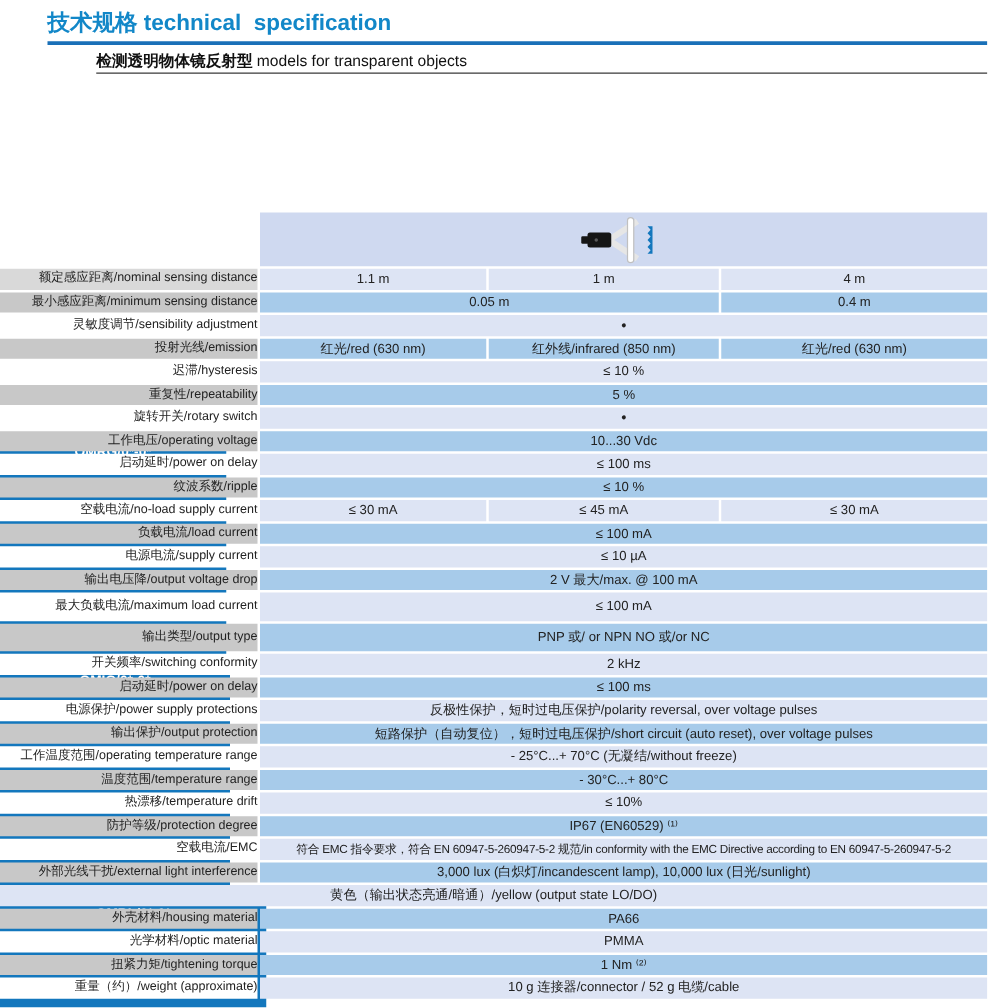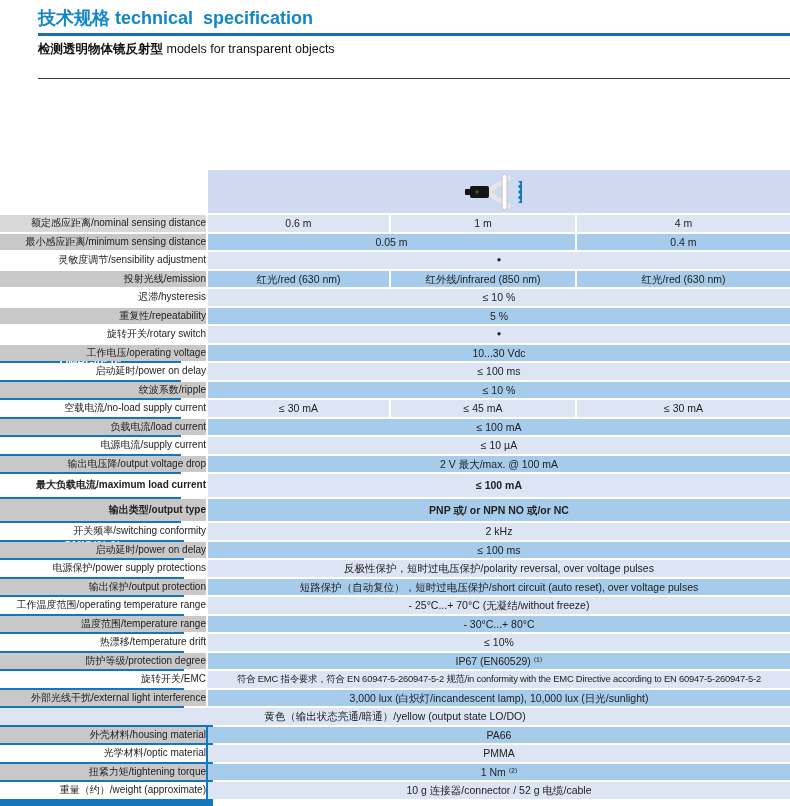--- a/index.html
+++ b/index.html
@@ -3,26 +3,26 @@
 <meta charset="utf-8">
 <style>
   html,body{margin:0;padding:0;background:#fff;}
   .page{position:relative;width:790px;height:806px;background:#fff;overflow:hidden;
         font-family:"Liberation Sans","DejaVu Sans",sans-serif;color:#222;}
   
   .doc-header{padding:6px 0 0 38px;}
   .title{margin:0;font-size:18px;font-weight:600;color:var(--title-blue);}
   .title span{white-space:pre;}
   .rule-blue{height:3px;background:var(--rule-blue);margin-top:3px;}
-  .subtitle{margin-top:5px;font-size:12.5px;padding-bottom:20px;border-bottom:1px solid #3a3a3a;color:#111;}
+  .subtitle{margin-top:5px;font-size:12.5px;padding-bottom:0;border-bottom:1px solid #3a3a3a;color:#111;margin-left:39px;}
   .s-zh,.t-zh{font-weight:700;}
   
   .spec-table{position:absolute;left:0;top:140px;width:790px;}
   .t-row{display:flex;gap:2px;height:16.5px;line-height:16.5px;margin-bottom:2px;}
-  .t-row.tall{height:22.5px;line-height:22.5px;font-weight:bold;}
+  .t-row.tall{height:22.5px;line-height:22.5px;}
   .t-row.hrow{height:28px;line-height:28px;flex-direction:column;}
   .t-row.imgwrap{height:43px;line-height:43px;}
   .lbl{width:206px;flex:0 0 206px;text-align:right;font-size:10px;white-space:nowrap;overflow:visible;color:#222;}
   .lbl.lgray{background:var(--label-gray);}
   .lbl.lg1{background:var(--label-gray-first);}
   .lbl.lwhite{background:#fff;}
   .lbl.spacer{background:#fff;}
   .vals{display:flex;gap:2px;flex:1;}
   .cell{text-align:center;font-size:10.5px;color:#222;overflow:hidden;white-space:nowrap;}
   .c1{width:181px;flex:0 0 181px;}
@@ -71,21 +71,21 @@
             <path d="M58 8 L58 30 L54 30 L56.5 27.2 L54 24.5 L56.5 21.7 L54 19 L56.5 16.2 L54 13.5 L56.5 10.7 L54 8 Z" fill="#1377bd"></path>
           </svg>
         </div>
       </div>
     </div>
 
     <div>
         <div class="t-row">
           <div class="lbl lg1">额定感应距离/nominal sensing distance</div>
           <div class="vals">
-            <div class="cell c1 vlight">0.6 m</div>
+            <div class="cell c1 vlight">1.1 m</div>
             <div class="cell c2 vlight">1 m</div>
             <div class="cell c3 vlight">4 m</div>
           </div>
         </div>
         <div class="t-row">
           <div class="lbl lgray">最小感应距离/minimum sensing distance</div>
           <div class="vals">
             <div class="cell c12 vmed">0.05 m</div>
             <div class="cell c3 vmed">0.4 m</div>
           </div>
@@ -220,21 +220,21 @@
             <div class="cell cfull vlight">≤ 10%</div>
           </div>
         </div>
         <div class="t-row">
           <div class="lbl lgray">防护等级/protection degree</div>
           <div class="vals">
             <div class="cell cfull vmed">IP67 (EN60529) ⁽¹⁾</div>
           </div>
         </div>
         <div class="t-row">
-          <div class="lbl lwhite">旋转开关/EMC</div>
+          <div class="lbl lwhite">空载电流/EMC</div>
           <div class="vals">
             <div class="cell cfull vlight small">符合 EMC 指令要求，符合 EN 60947-5-260947-5-2 规范/in conformity with the EMC Directive according to EN 60947-5-260947-5-2</div>
           </div>
         </div>
         <div class="t-row">
           <div class="lbl lgray">外部光线干扰/external light interference</div>
           <div class="vals">
             <div class="cell cfull vmed">3,000 lux (白炽灯/incandescent lamp), 10,000 lux (日光/sunlight)</div>
           </div>
         </div>

